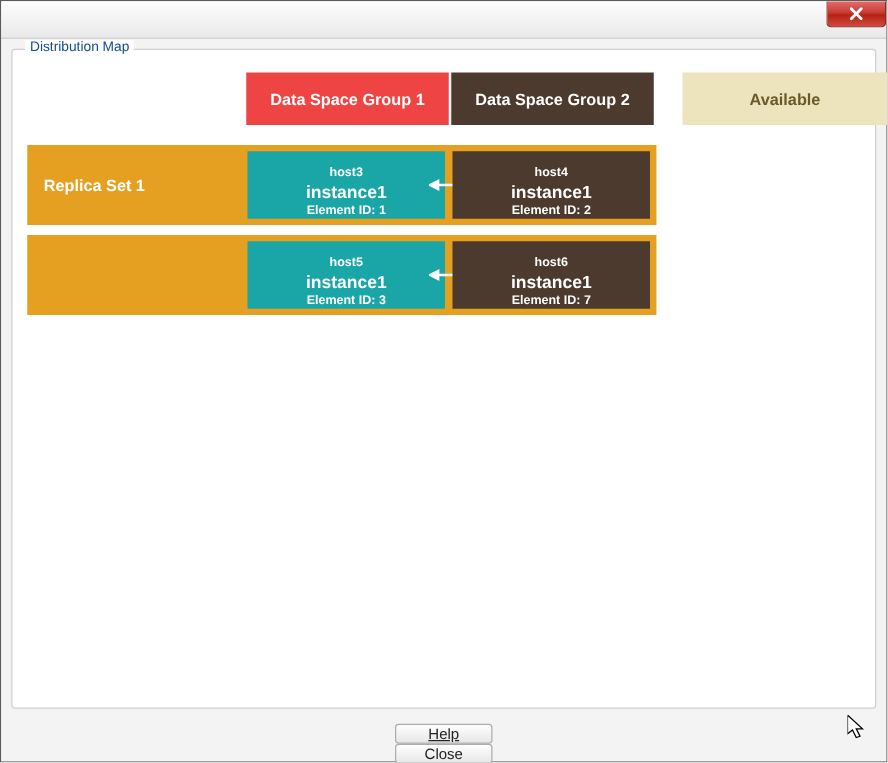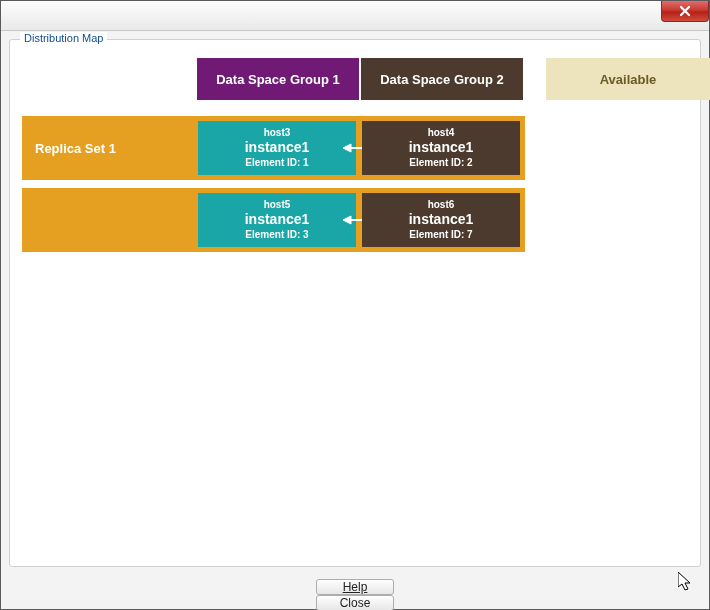--- a/index.html
+++ b/index.html
@@ -78,21 +78,21 @@
   .hdr-cell {
     position: absolute;
     top: 0;
     height: 42px;
     display: flex; align-items: center; justify-content: center;
     font-weight: bold;
     font-size: 13px;
   }
   .hdr-group1 {
     left: 175px; width: 162px;
-    background: #701a75;
+    background: #ef4444;
     color: #fff;
   }
   .hdr-group2 {
     left: 339px; width: 162px;
     background: #4b3a2d;
     color: #fff;
   }
   .hdr-available {
     left: 524px; width: 164px;
     background: #ede3bd;
@@ -116,21 +116,21 @@
     padding-left: 12px;
     color: #fff;
     font-weight: bold;
     font-size: 13px;
   }
   .node {
     position: absolute;
     top: 4px; bottom: 4px;
     width: 158px;
     display: flex; flex-direction: column;
-    align-items: center; justify-content: center;
+    align-items: center; justify-content: flex-end;
     color: #fff;
     text-align: center;
     line-height: 1.25;
   }
   .node.teal { background: #1aa6a6; left: 175px; }
   .node.brown { background: #4b3a2d; left: 339px; }
   .node .host { font-size: 10px; font-weight: bold; }
   .node .instance { font-size: 14px; font-weight: bold; }
   .node .elem { font-size: 10px; font-weight: bold; }
   .bi-arrow {

